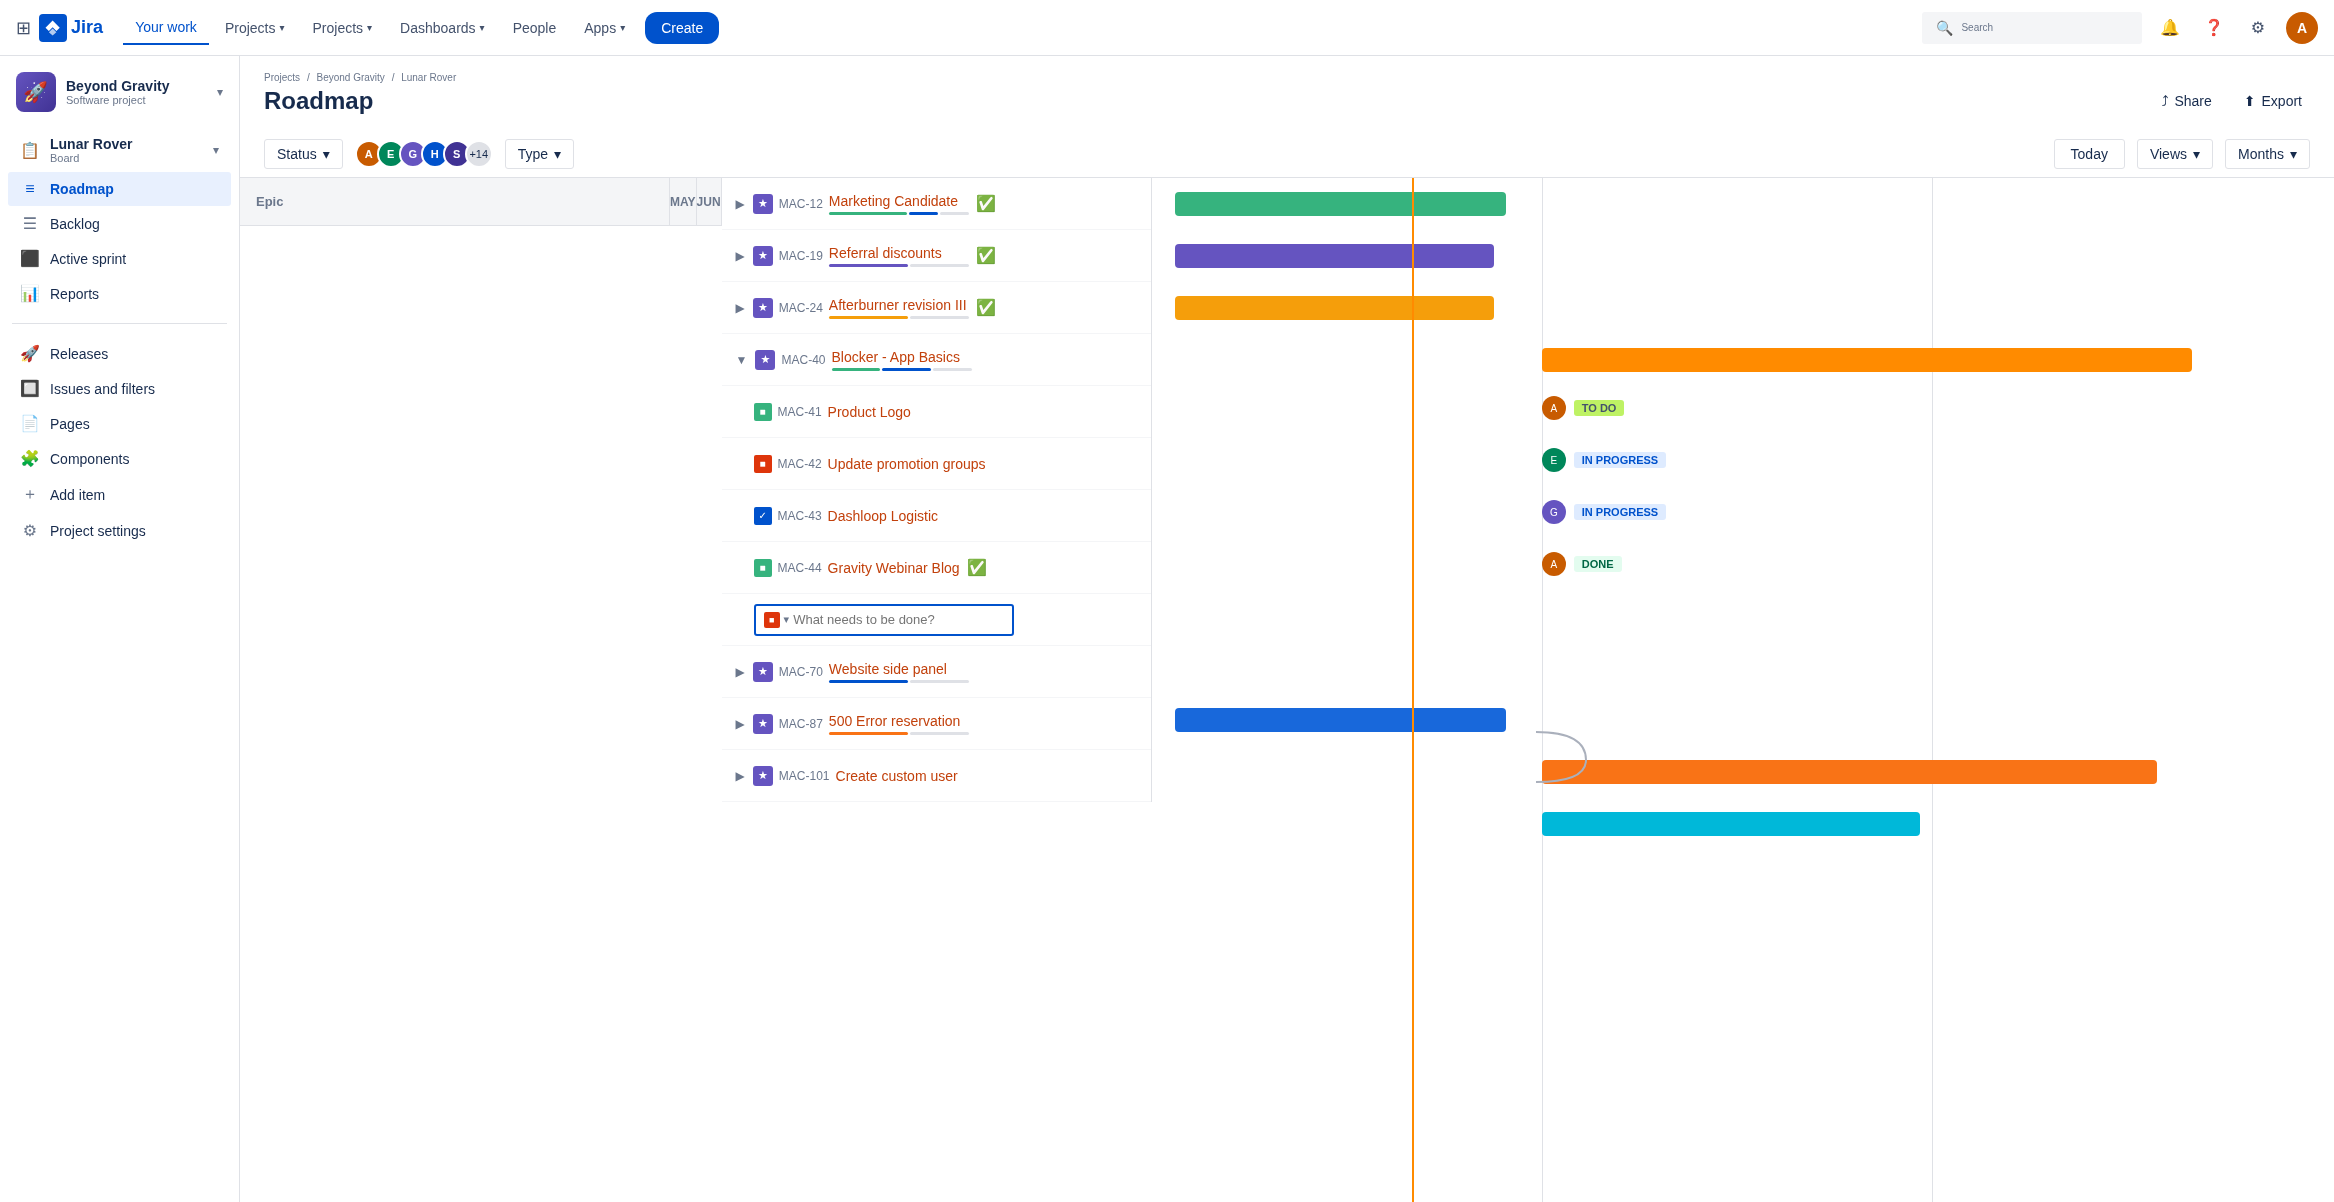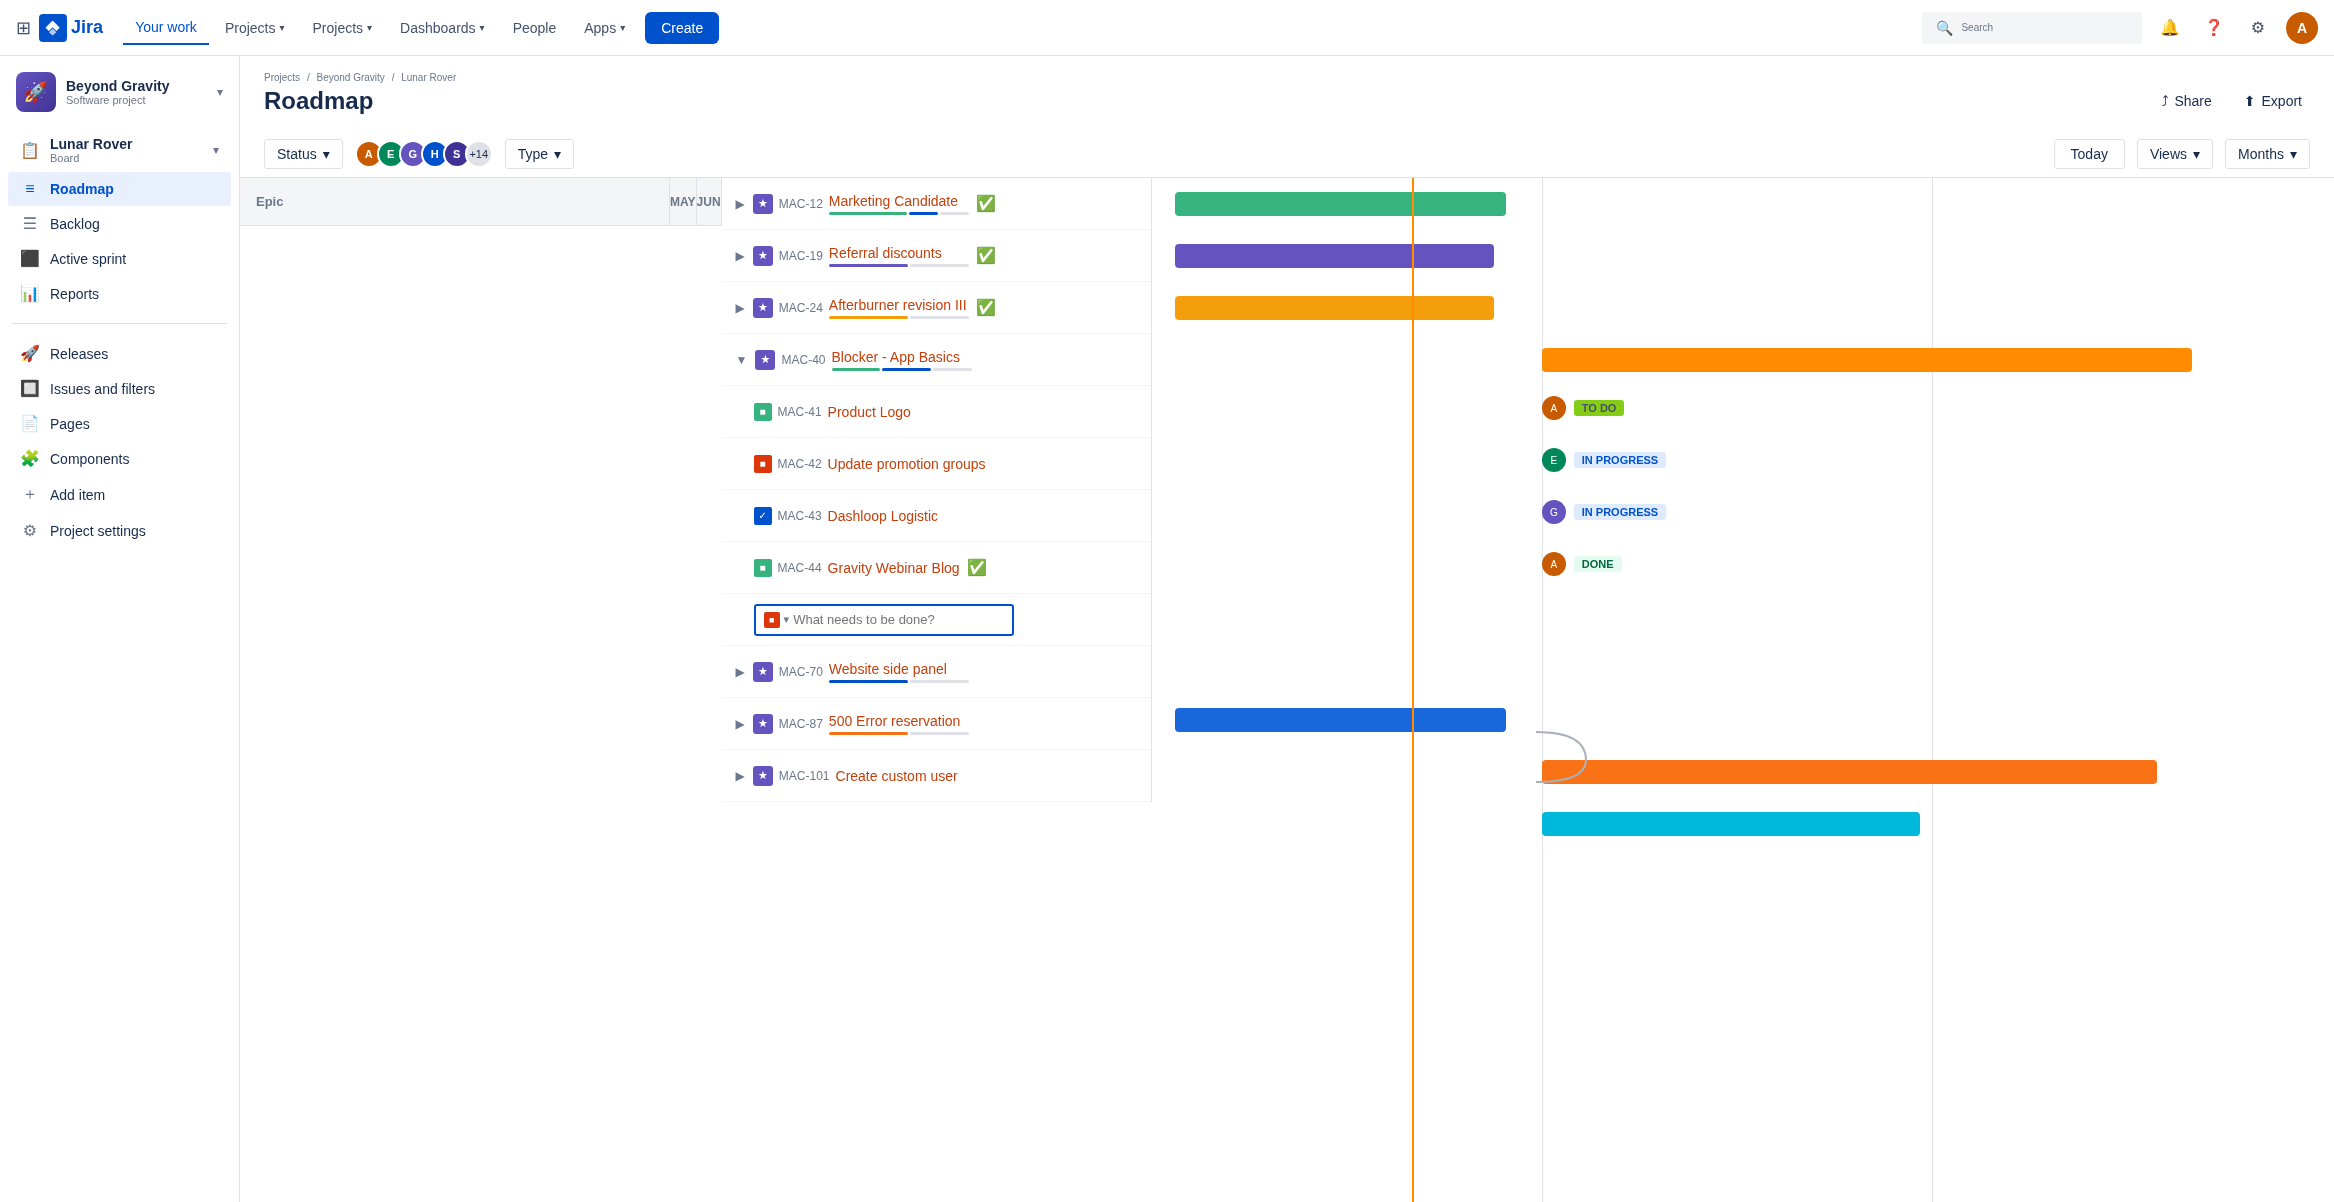--- a/index.html
+++ b/index.html
@@ -17,21 +17,21 @@
     .top-nav .logo-text { color: #0052cc; font-size: 18px; font-weight: 700; }
     .nav-item {
       padding: 8px 12px; font-size: 14px; color: #44526c;
       cursor: pointer; border-radius: 3px; display: flex; align-items: center; gap: 4px;
       white-space: nowrap;
     }
     .nav-item.active { color: #0052cc; border-bottom: 2px solid #0052cc; border-radius: 0; }
     .nav-item .chevron { font-size: 10px; }
     .create-btn {
       background: #0052cc; color: #fff; border: none; padding: 8px 16px;
-      border-radius: 6px; font-size: 14px; font-weight: 500; cursor: pointer;
+      border-radius: 12px; font-size: 14px; font-weight: 500; cursor: pointer;
       margin-left: 4px;
     }
     .nav-right { margin-left: auto; display: flex; align-items: center; gap: 12px; }
     .search-box {
       display: flex; align-items: center; background: #f4f5f7;
       border: 2px solid transparent; border-radius: 3px;
       padding: 6px 12px; gap: 8px; width: 220px; cursor: text;
     }
     .search-icon { color: #6b778c; font-size: 14px; }
     .search-text { color: #6b778c; font-size: 10px; }
@@ -171,21 +171,21 @@
     }
     .row-id { font-size: 12px; color: #6b778c; white-space: nowrap; }
     .row-check { color: #36b37e; font-size: 16px; margin-left: 2px; }
 
     
     .gantt-row-left.sub { padding-left: 32px; }
     .row-status-badge {
       font-size: 11px; font-weight: 700; padding: 2px 8px;
       border-radius: 3px; white-space: nowrap;
     }
-    .badge-todo { background: #84cc16; color: #44526c; }
+    .badge-todo { background: #bef264; color: #44526c; }
     .badge-inprogress { background: #deebff; color: #0052cc; }
     .badge-done { background: #e3fcef; color: #006644; }
 
     
     .row-meta { display: flex; flex-direction: column; gap: 1px; min-width: 0; }
     .row-label { font-size: 14px; color: #c2410c; white-space: nowrap; overflow: hidden; text-overflow: ellipsis; }
     .row-progress { display: flex; gap: 2px; height: 3px; width: 140px; margin-top: 2px; }
     .progress-seg { height: 3px; border-radius: 2px; }
 
     

